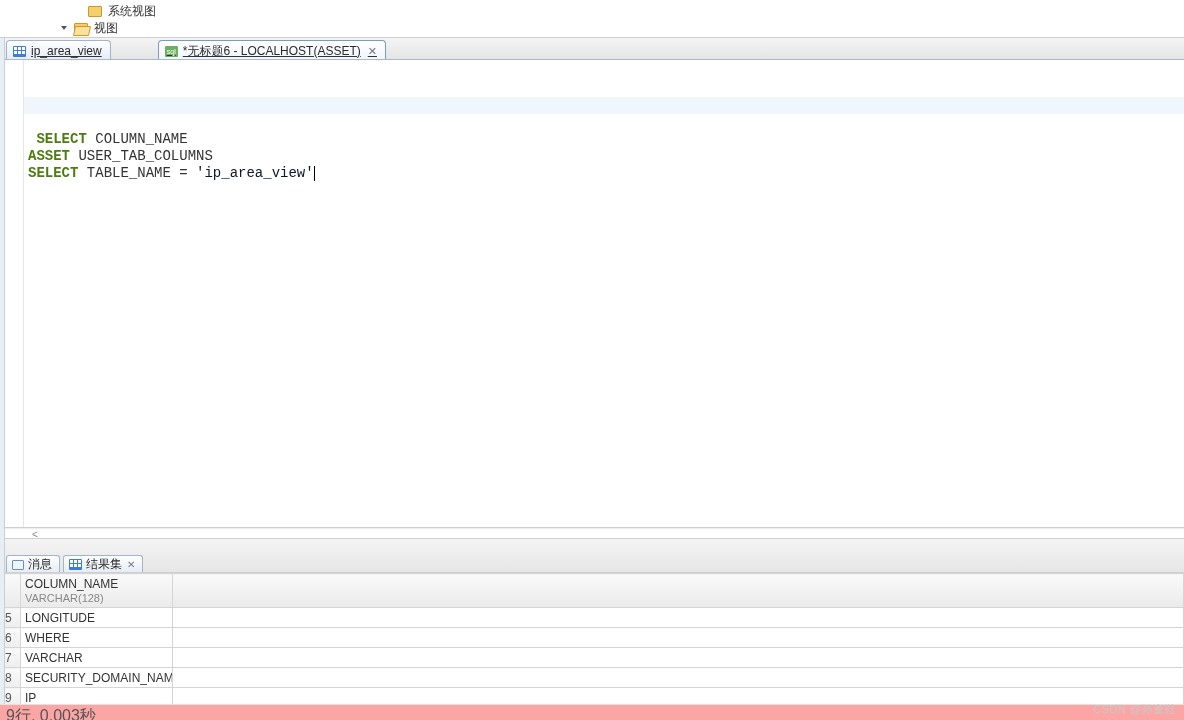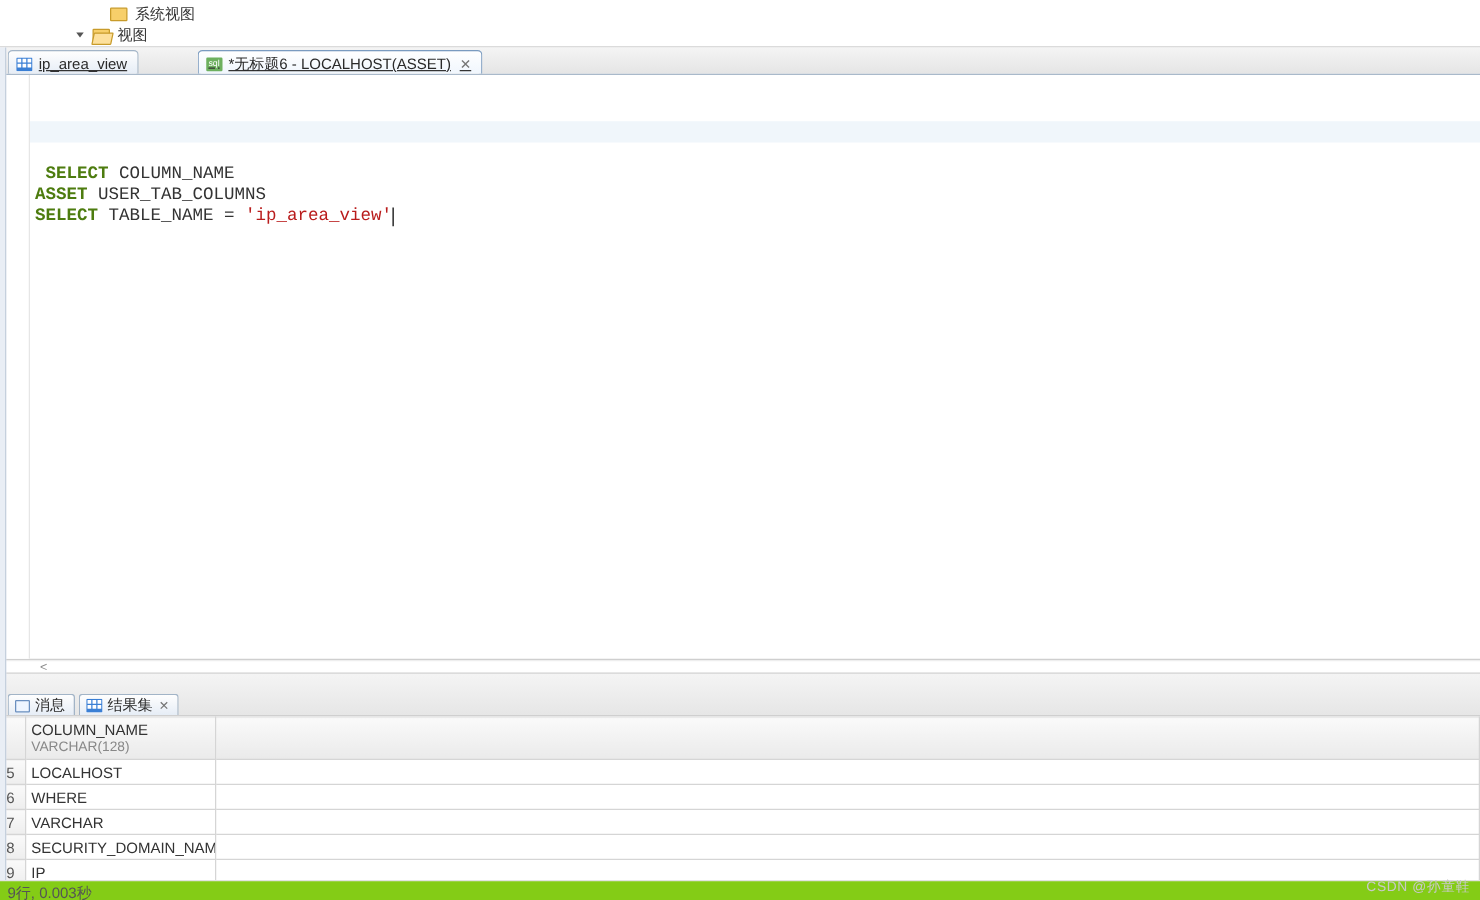--- a/index.html
+++ b/index.html
@@ -145,21 +145,21 @@
   .hl-line {
     position:absolute;
     left:0; right:0;
     top:37px;
     height:17px;
     background:#f0f6fb;
     z-index:0;
   }
   .code { position:relative; z-index:1; }
   .kw { color:#4d7c0f; font-weight:bold; }
-  .str { color:#b91c1c; }
+  .str { color:#0f172a; }
   .caret {
     display:inline-block;
     width:1px; height:15px;
     background:#000;
     vertical-align:text-bottom;
   }
   .h-scroll-indicator {
     height:10px;
     border-top:1px solid #eee;
     padding-left:32px;
@@ -234,24 +234,24 @@
     color:#555;
   }
   .colname { width:152px; }
   .colsub { color:#888; font-size:11px; margin-top:1px; }
 
   .status-bar {
     position:absolute;
     bottom:0; left:0; right:0;
     height:16px;
     padding:1px 6px;
-    font-size:12px;
+    font-size:16px;
     color:#555;
     border-top:1px solid #e2e2e2;
-    background:#84cc16;
+    background:#fca5a5;
   }
   .watermark {
     position:absolute;
     right:8px;
     bottom:3px;
     font-size:11px;
     color:#c9c9c9;
     letter-spacing:0.5px;
     pointer-events:none;
     margin-left:44px;
@@ -333,21 +333,21 @@
         <th class="colname">
           <div>COLUMN_NAME</div>
           <div class="colsub">VARCHAR(128)</div>
         </th>
         <th></th>
       </tr>
     </thead>
     <tbody>
       <tr>
         <td class="rownum">5</td>
-        <td>LOCALHOST</td>
+        <td>LONGITUDE</td>
         <td></td>
       </tr>
       <tr>
         <td class="rownum">6</td>
         <td>WHERE</td>
         <td></td>
       </tr>
       <tr>
         <td class="rownum">7</td>
         <td>VARCHAR</td>

